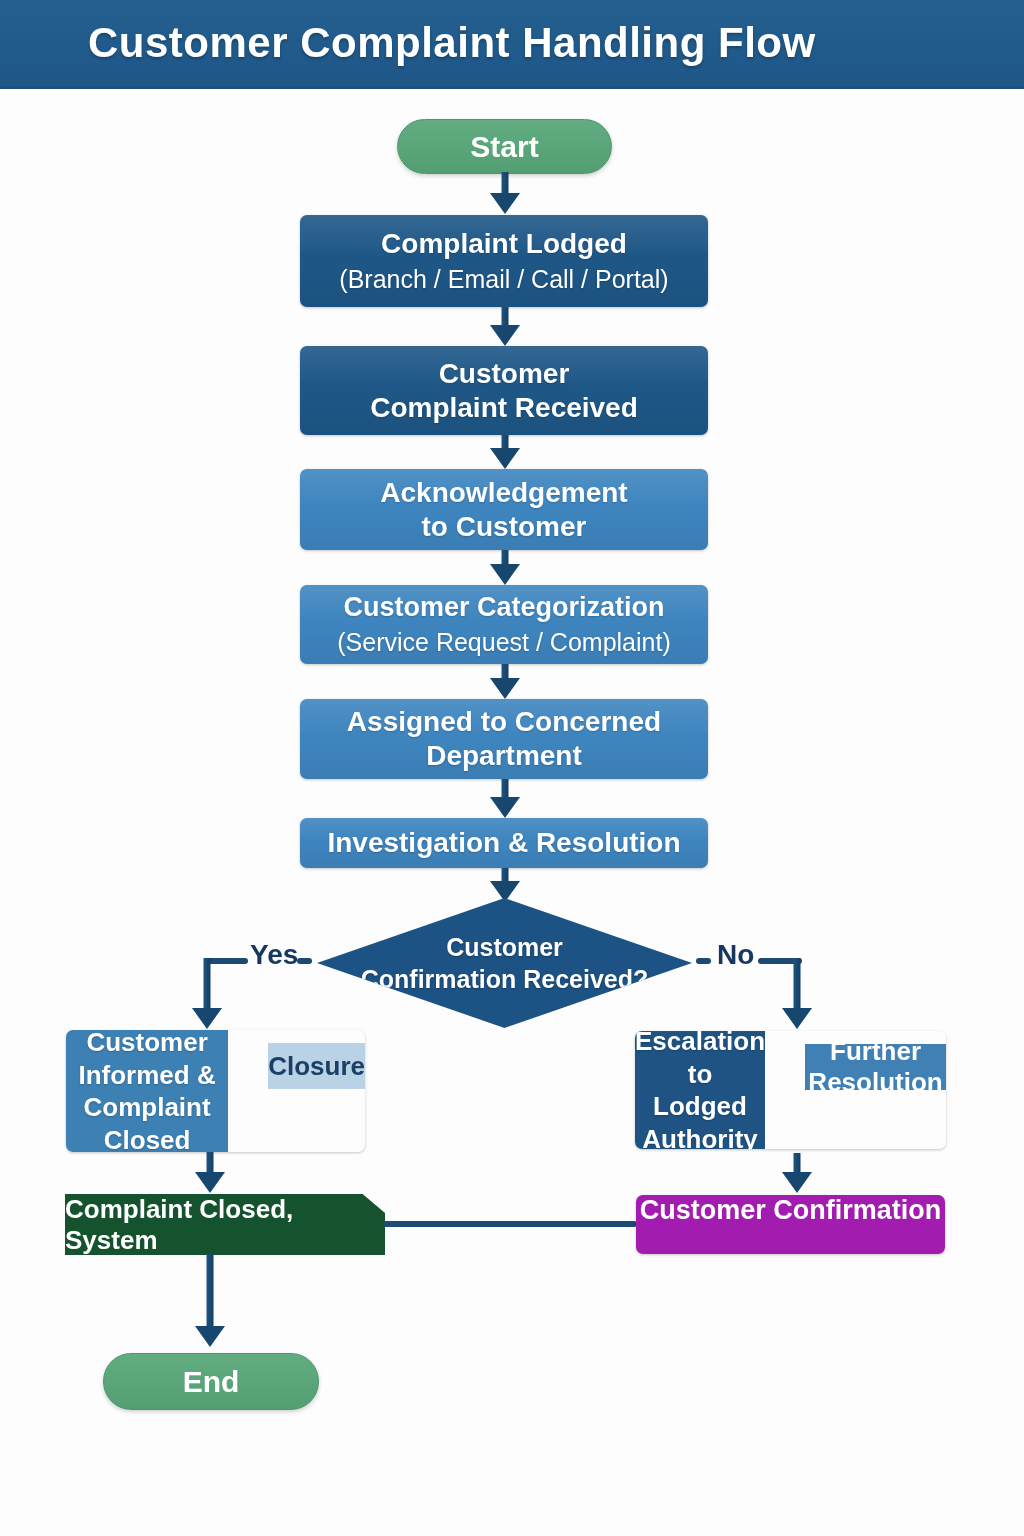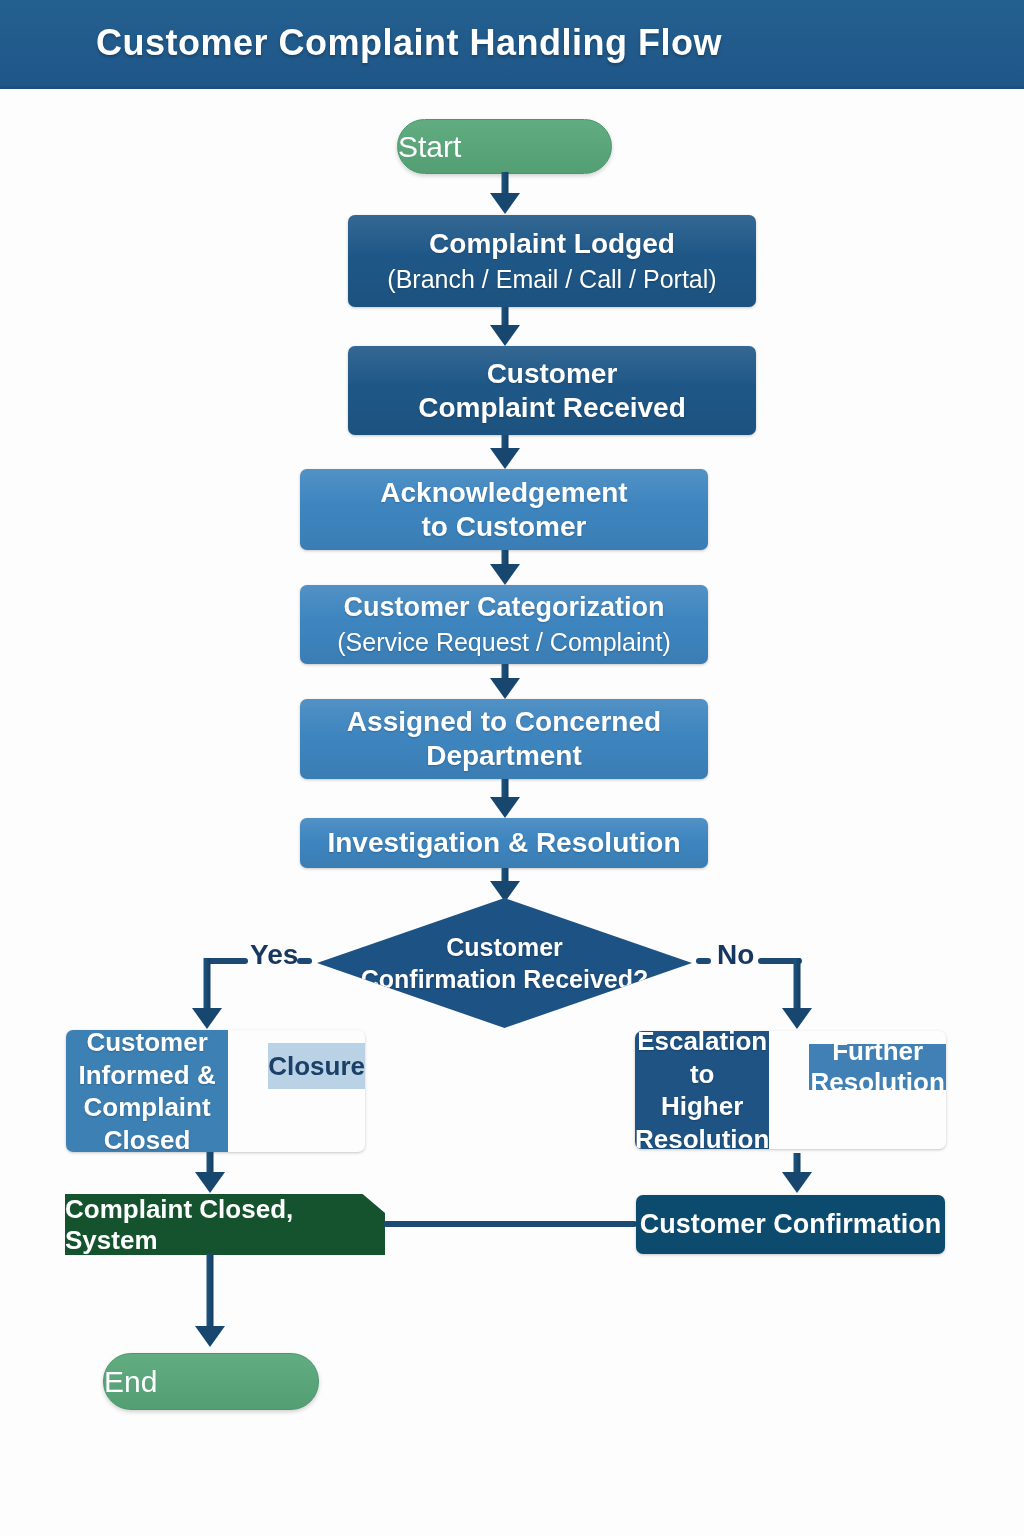--- a/index.html
+++ b/index.html
@@ -9,37 +9,37 @@
     font-family:"Liberation Sans","DejaVu Sans",sans-serif;
   }
   
   .titlebar{
     position:absolute;left:0;top:0;width:1024px;height:89px;
     background:linear-gradient(180deg,#24608f 0%,#1e5688 100%);
     border-bottom:3px solid #1a4f7f;
     display:flex;align-items:center;box-sizing:border-box;padding-left:88px;
   }
   .titlebar h1{
-    margin:8px;color:#ffffff;font-size:36px;font-weight:700;letter-spacing:.5px;
+    margin:0;color:#ffffff;font-size:42px;font-weight:700;letter-spacing:.5px;
     text-shadow:0 2px 3px rgba(0,0,0,.25);
   }
   
   .pill{
-    position:absolute;border-radius:28px;display:flex;align-items:center;
+    position:absolute;border-radius:28px;display:flex;align-items:center;justify-content:center;
     background:linear-gradient(180deg,#62ac81 0%,#539e73 100%);
-    border:1px solid #4c966d;color:#fff;font-size:30px;font-weight:400;
+    border:1px solid #4c966d;color:#fff;font-size:30px;font-weight:700;
     box-shadow:0 2px 4px rgba(0,0,0,.18);
   }
   .box{
     position:absolute;border-radius:7px;color:#fff;text-align:center;
     display:flex;flex-direction:column;align-items:center;justify-content:center;
     box-shadow:0 1px 3px rgba(0,0,0,.22);
     background-image:linear-gradient(180deg,rgba(255,255,255,.10) 0%,rgba(255,255,255,0) 45%,rgba(0,0,0,.06) 100%);
   }
-  .dark{background-color:#1e5787;margin-left:48px;}
+  .dark{background-color:#1e5787;}
   .medium{background-color:#3e85bf;}
   .line-main{font-size:28px;font-weight:700;line-height:1.2;text-shadow:0 1px 2px rgba(0,0,0,.2);}
   .line-sub{font-size:25px;font-weight:400;line-height:1.25;margin-top:3px;text-shadow:0 1px 2px rgba(0,0,0,.2);}
   
   .diamond{
     position:absolute;left:317px;top:898px;width:375px;height:130px;
     background:#1d5284;clip-path:polygon(50% 0,100% 50%,50% 100%,0 50%);
     display:flex;flex-direction:column;align-items:center;justify-content:center;
     color:#fff;text-align:center;
   }
@@ -60,22 +60,22 @@
   
   .notchbox{
     position:absolute;left:65px;top:1194px;width:320px;height:61px;
     background:#14532d;color:#fff;font-size:26px;font-weight:700;
     display:flex;align-items:center;justify-content:center;
     clip-path:polygon(0 0,93% 0,100% 31%,100% 100%,0 100%);
     filter:drop-shadow(0 1px 2px rgba(0,0,0,.25));
   }
   .plainbox{
     position:absolute;left:636px;top:1195px;width:309px;height:59px;border-radius:7px;
-    background:#0c4a6e;color:#fff;font-size:27px;font-weight:700;
-    display:flex;align-items:center;justify-content:center;
+    background:#a21caf;color:#fff;font-size:27px;font-weight:700;
+    display:flex;justify-content:center;
     box-shadow:0 1px 3px rgba(0,0,0,.22);
   }
   
   .v-arrow{position:absolute;width:30px;}
   .v-arrow .shaft{
     position:absolute;left:50%;top:0;transform:translateX(-50%);
     width:7px;background:linear-gradient(90deg,#1d5480,#163f63);
   }
   .v-arrow .head{
     position:absolute;left:50%;bottom:0;transform:translateX(-50%);
@@ -187,21 +187,21 @@
     <div class="top">
       <div>Customer Informed &amp;</div>
       <div>Complaint Closed</div>
     </div>
     <div class="bottom">Closure</div>
   </div>
 
   <div class="split escalation" style="left:635px;top:1031px;width:311px;height:118px;">
     <div class="top">
       <div>Escalation to</div>
-      <div>Higher Resolution</div>
+      <div>Lodged Authority</div>
     </div>
     <div class="bottom">Further Resolution</div>
   </div>
 
   <div class="v-arrow" style="left:195px;top:1152px;height:41px;">
     <div class="shaft" style="height:22px;"></div>
     <div class="head"></div>
   </div>
 
   <div class="v-arrow" style="left:782px;top:1153px;height:40px;">

